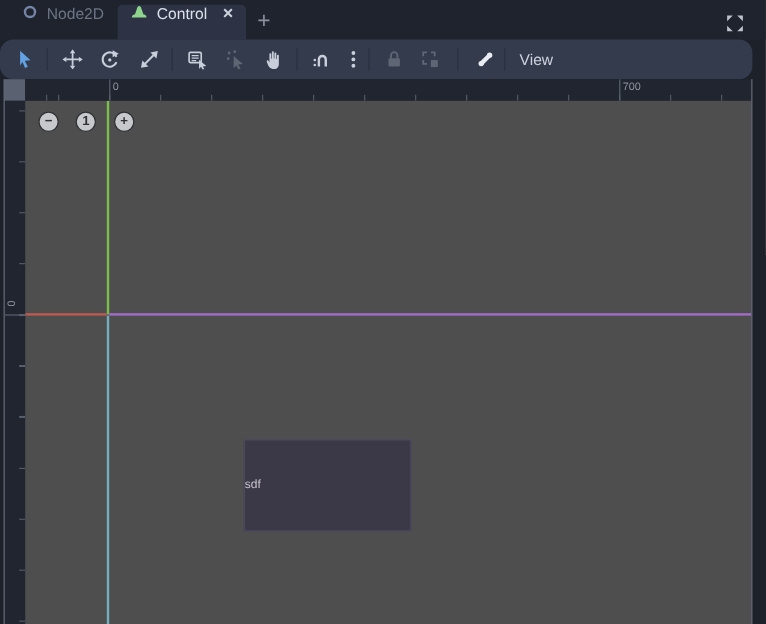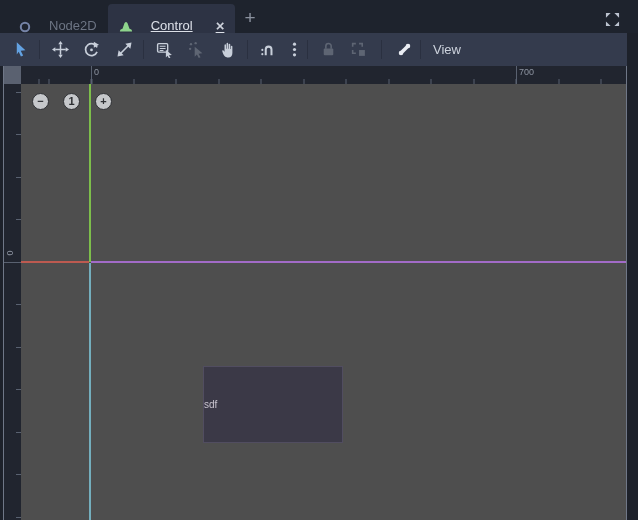--- a/index.html
+++ b/index.html
@@ -14,44 +14,44 @@
   #stage { position:absolute; inset:0; width:638px; height:520px; }
 
   
   .tabbar {
     position:absolute; left:0; top:0; width:638px; height:33px;
     background: var(--tabbar-bg, #1e232d);
     display:flex; align-items:flex-end;
     padding-left:8px;
   }
   .tab {
-    height:29px; display:flex; align-items:flex-end; gap:18px;
+    height:29px; display:flex; align-items:flex-start; gap:8px;
     padding:0 11px; font-size:13px; color: var(--text-dim,#6d7584);
     cursor:default; white-space:nowrap;
   }
   .tab.active {
     background: var(--tab-active-bg,#2d3344);
     border-radius:4px 4px 0 0;
     color: var(--text-light,#dce0e8);
-    text-decoration: underline;
   }
   .tab .close {
     font-size:15px; font-weight:bold; color:#cdd2db; margin-left:5px; line-height:1;
   }
   .addtab {
     color:#8a919e; font-size:19px; line-height:1; padding:0 9px 6px 9px;
     align-self:flex-end;
   }
   .expandbtn { position:absolute; left:602px; top:9px; width:20px; height:20px;
     display:flex; align-items:center; justify-content:center; color:#bcc3cf; }
 
   
   .toolbar {
     position:absolute; left:0; top:33px; width:627px; height:33px;
     background: var(--toolbar-bg,#343b4d);
+    border-radius: 11px;
   }
   .tbtn {
     position:absolute; top:4px; width:25px; height:25px;
     display:flex; align-items:center; justify-content:center;
     color: var(--icon,#c8cfda); border-radius:3px;
   }
   .tbtn.accent { color: var(--accent-blue,#63a2e2); }
   .tbtn.dim { color: var(--icon-dim,#5e6573); }
   .tbtn.white { color:#e9ecf2; }
   .tsep { position:absolute; top:7px; width:1px; height:19px; background:#2a3040; }

